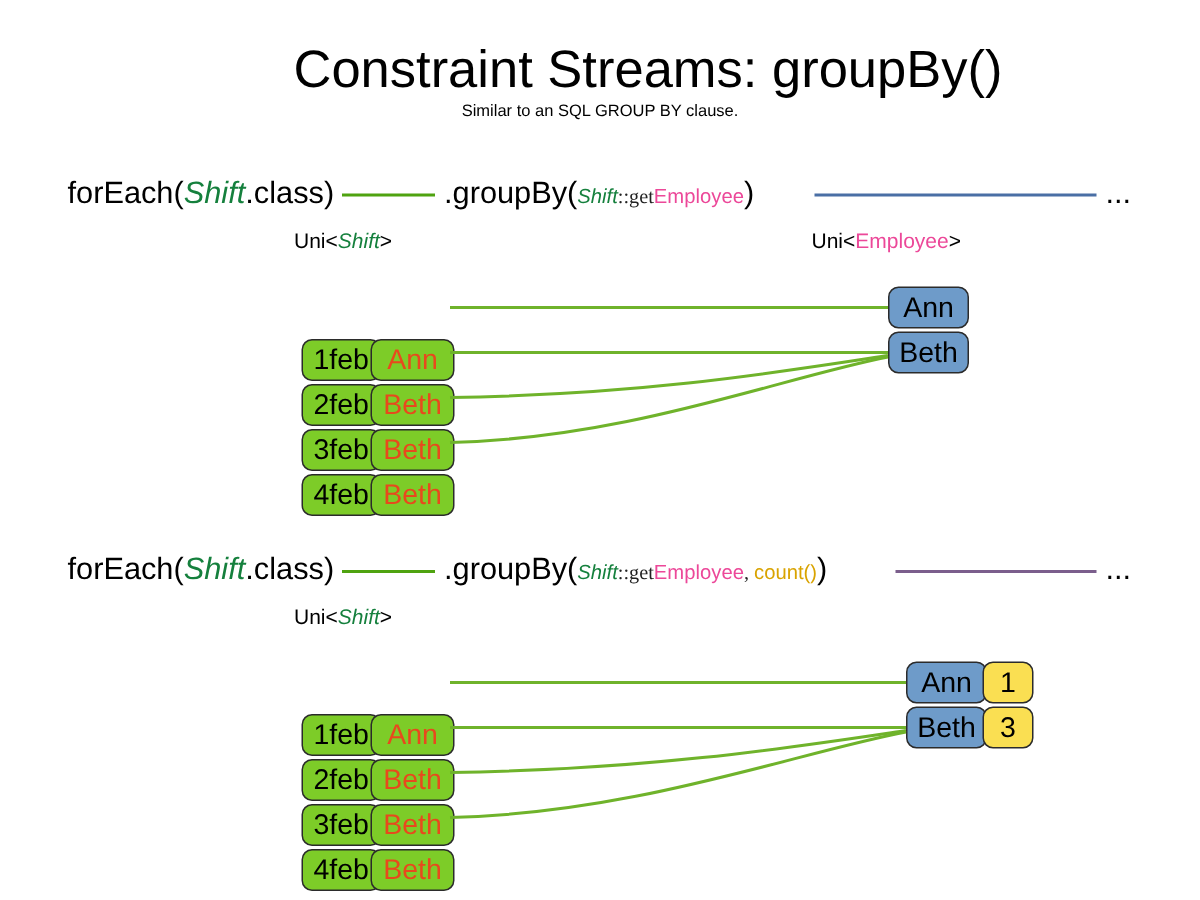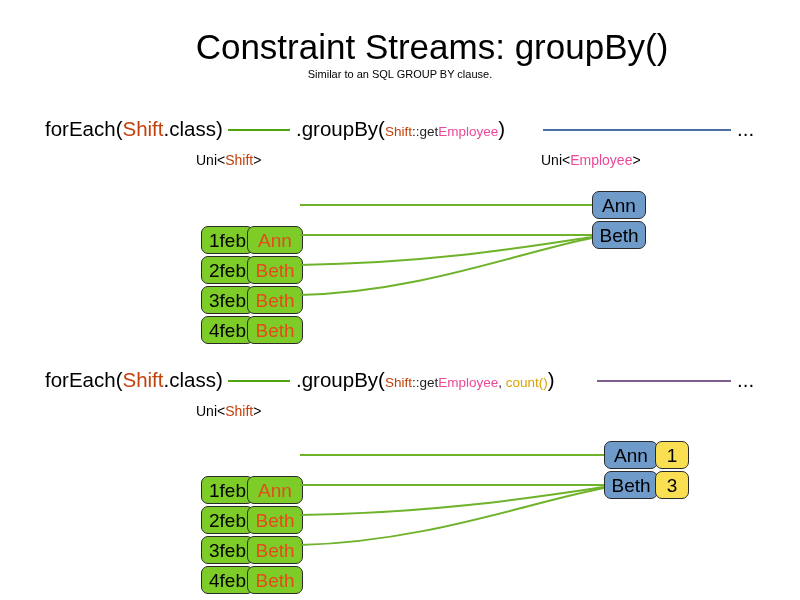--- a/index.html
+++ b/index.html
@@ -16,24 +16,24 @@
     font-size:35px;font-weight:400;color:#000;letter-spacing:0px;margin-left:32px;
   }
   .subtitle{
     position:absolute;left:0;top:68px;width:800px;text-align:center;
     font-size:11px;color:#000;
   }
 
   
   .codeline{position:absolute;font-size:20.5px;white-space:nowrap;color:#000;}
   .codeline .sm{font-size:13.5px;}
-  .g{color:#c2410c;}      
+  .g{color:#15803d;font-style:italic;}      
   .b{color:#ec4899;}      
   .y{color:#D9A300;}      
-  .dk{color:#222222;}
+  .dk{color:#222222;font-family:Liberation Serif, serif;}
 
   .type-label{position:absolute;font-size:14px;white-space:nowrap;color:#000;}
 
   
   .rule{position:absolute;height:0;border-top-width:2px;border-top-style:solid;}
   .rule.green{border-top-color:#4FA310;}
   .rule.blue{border-top-color:#4A6FA5;}
   .rule.purple{border-top-color:#7B5E8C;}
   .dots{position:absolute;font-size:20.5px;color:#000;}
 

